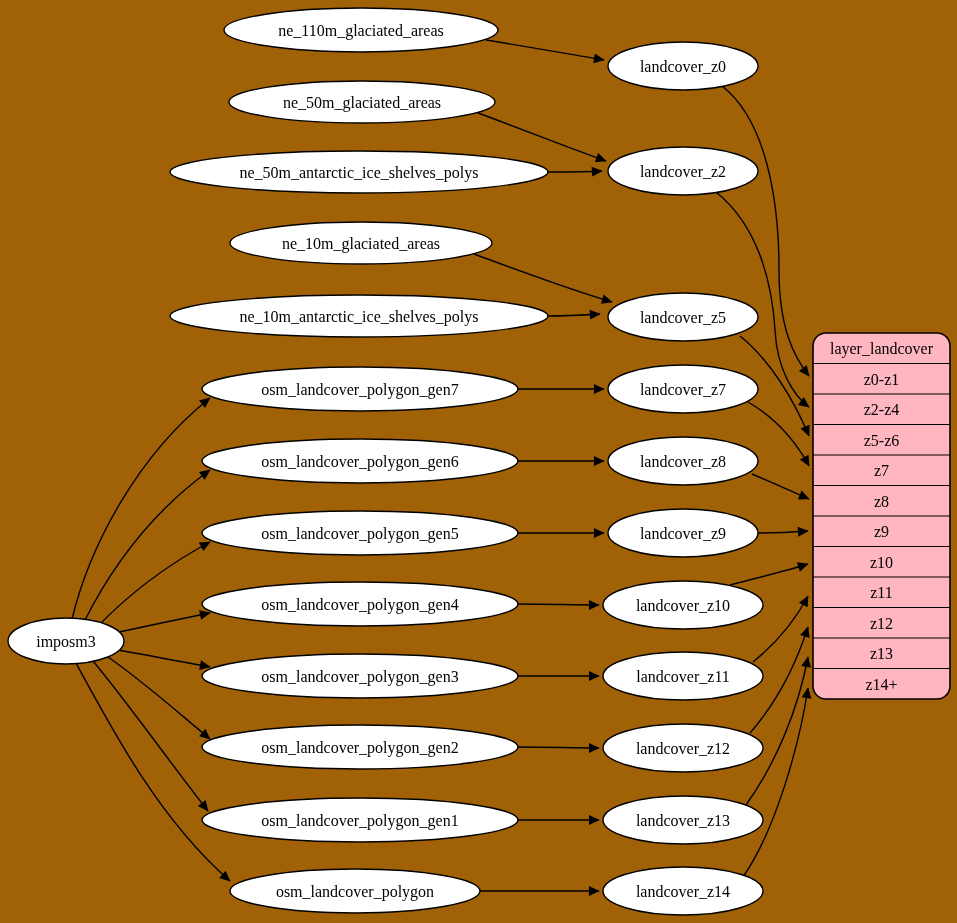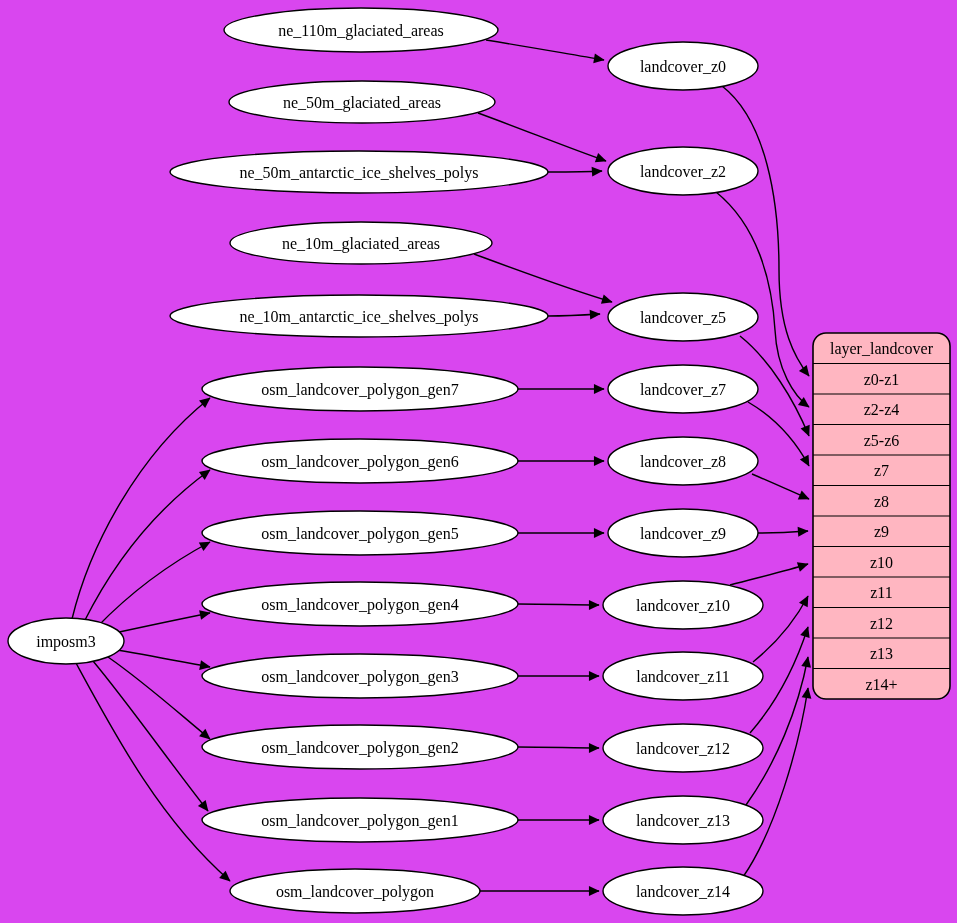--- a/index.html
+++ b/index.html
@@ -1,16 +1,16 @@
 <!DOCTYPE html>
 <html><head>
 <meta charset="utf-8">
 <style>
   html, body { margin: 0; padding: 0; background: #ffffff; }
-  .stage { position: relative; width: 957px; height: 923px; background: #d946ef; }
+  .stage { position: relative; width: 957px; height: 923px; background: #a16207; }
   svg { display: block; }
   .node-ellipse { fill: #ffffff; stroke: #000000; stroke-width: 1.4; }
   .node-label {
     font-family: "Liberation Serif", "DejaVu Serif", serif;
     font-size: 16px; fill: #000000; text-anchor: middle;
   }
   .edge { fill: none; stroke: #000000; stroke-width: 1.4; }
   .tbl-outline { stroke: #000000; stroke-width: 1.6; }
   .tbl-divider { stroke: #000000; stroke-width: 1.2; }
   .tbl-label {

